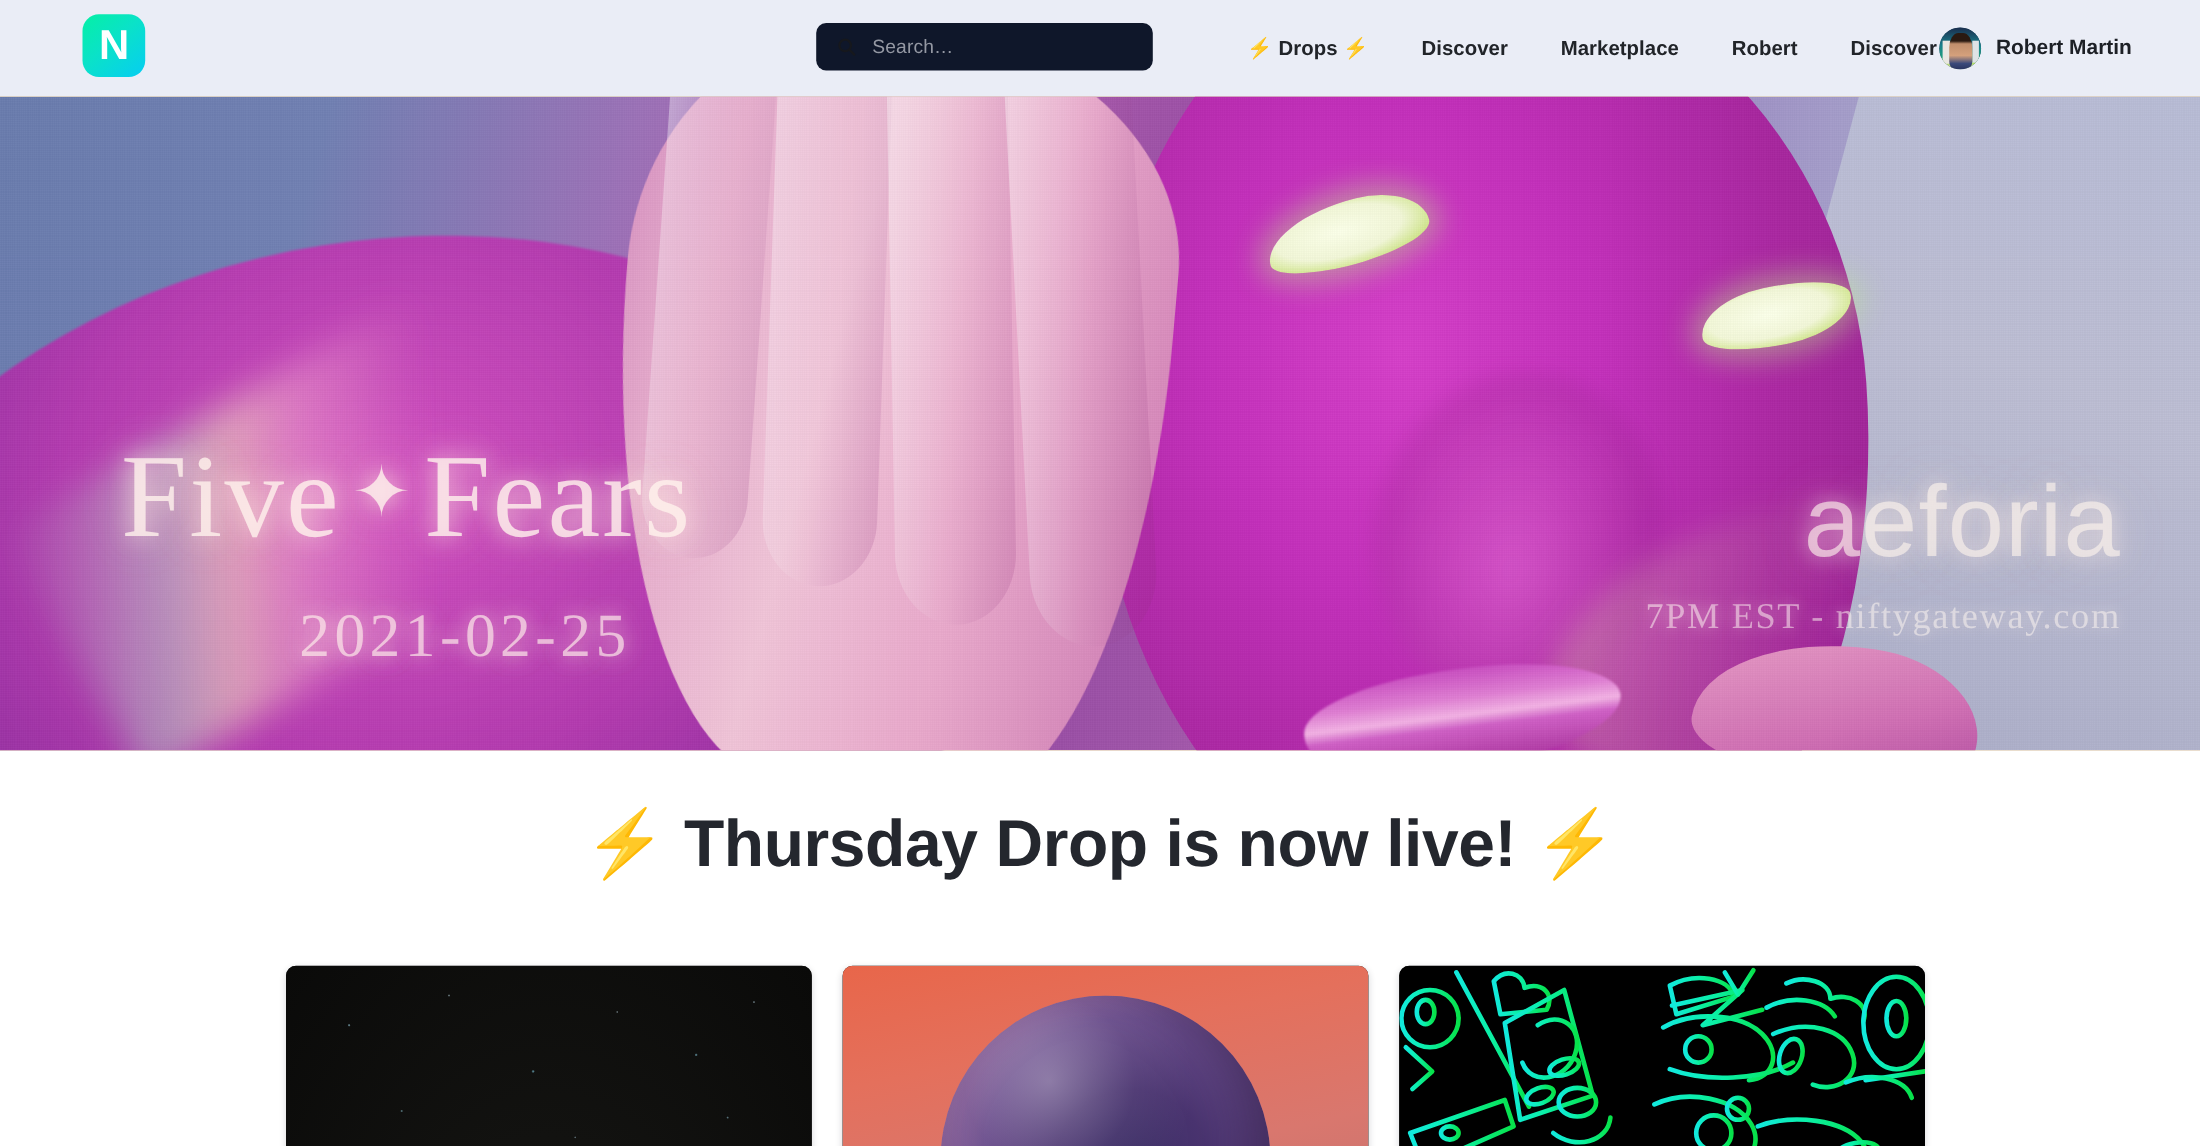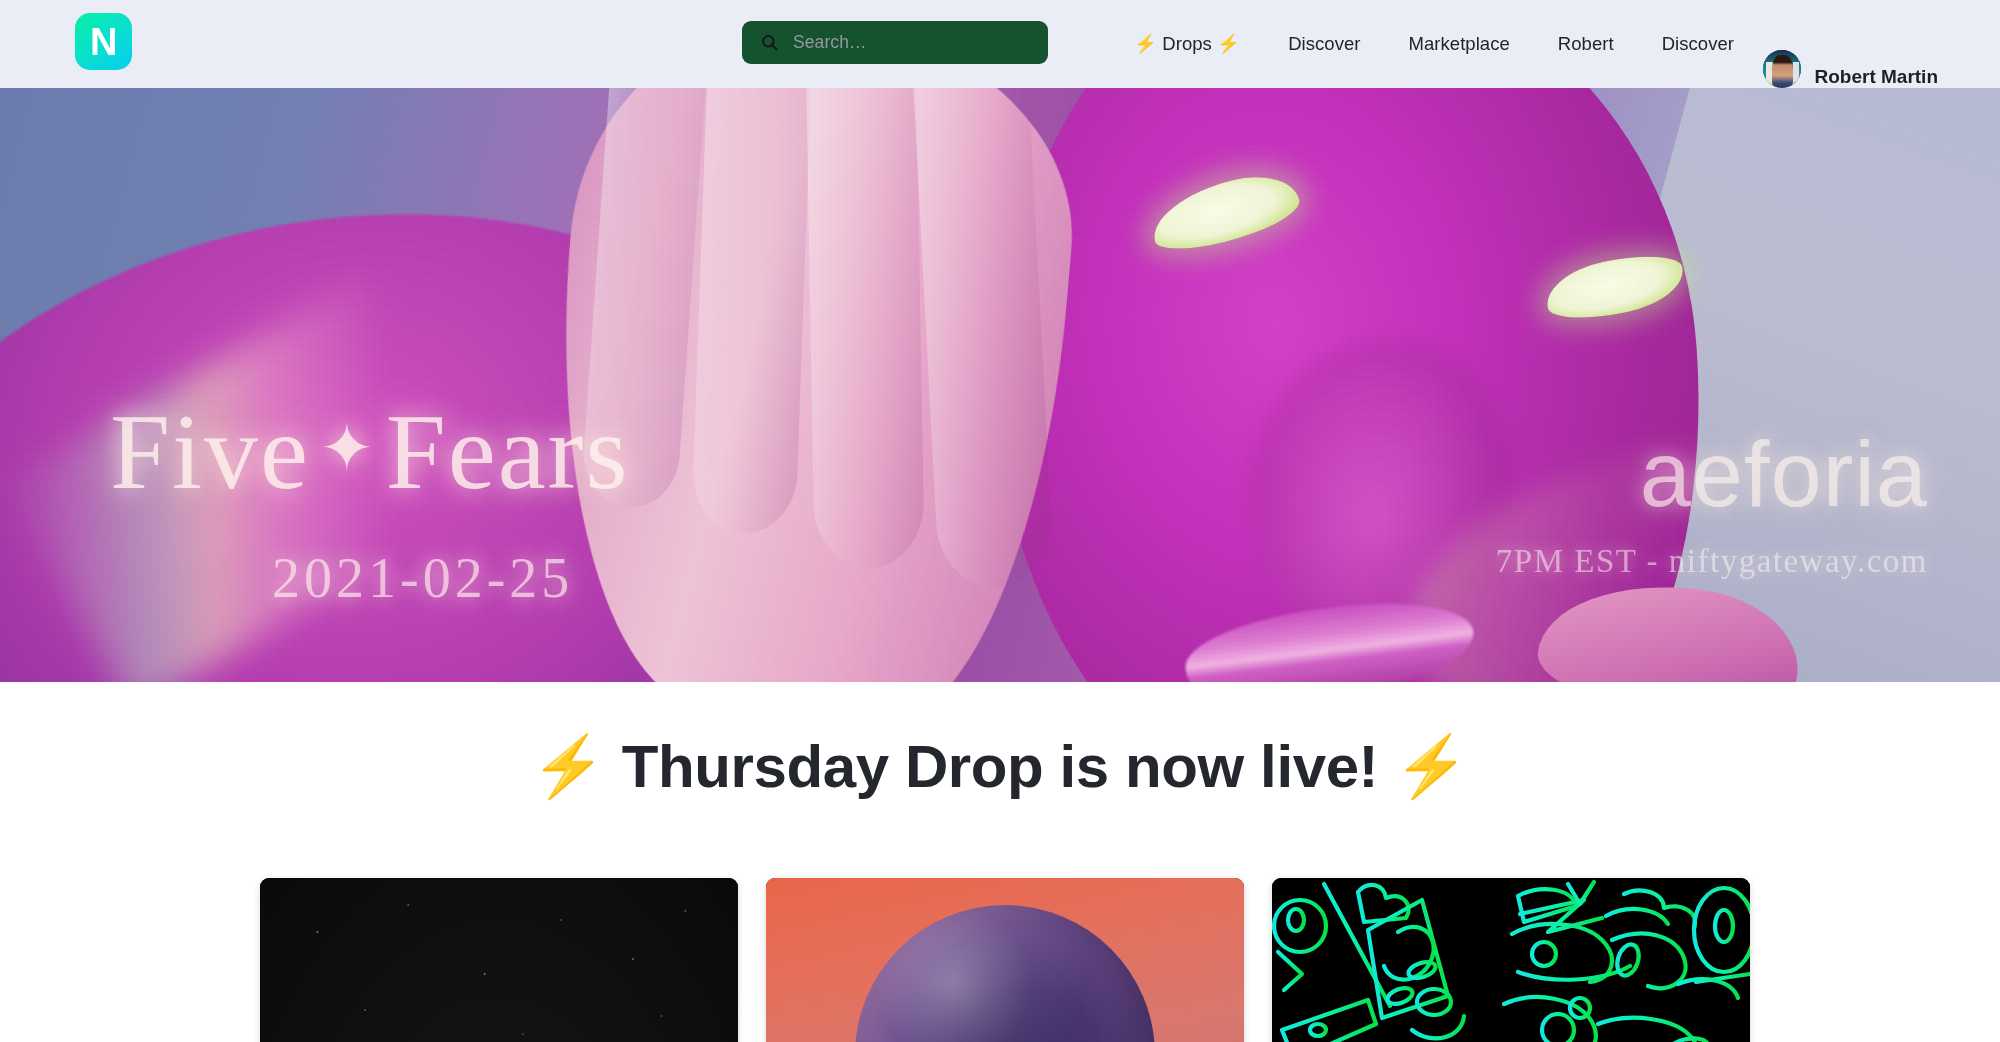--- a/index.html
+++ b/index.html
@@ -44,21 +44,21 @@
     letter-spacing: -0.5px;
     font-family: "Liberation Sans", sans-serif;
   }
 
   .search-box {
     position: absolute;
     left: 742px;
     top: 21px;
     width: 306px;
     height: 43px;
-    background: #14532d;
+    background: #0f172a;
     border-radius: 9px;
     display: flex;
     align-items: center;
     padding-left: 18px;
     gap: 14px;
     border: none;
   }
   .search-icon { width: 19px; height: 19px; flex: 0 0 auto; display: block; }
   .search-text {
     color: #9498a3;
@@ -72,35 +72,35 @@
     left: 1110px;
     top: 0;
     height: 88px;
     display: flex;
     align-items: center;
     gap: 0;
   }
   .nav-item {
     color: #212429;
     font-size: 18.5px;
-    font-weight: 400;
+    font-weight: 700;
     letter-spacing: 0.05px;
     white-space: nowrap;
     padding: 0 24px;
     cursor: pointer;
     font-family: "Liberation Sans", sans-serif;
   }
 
   .user-chip {
     position: absolute;
     right: 62px;
     top: 0;
     height: 88px;
     display: flex;
-    align-items: flex-end;
+    align-items: center;
     gap: 14px;
     cursor: pointer;
   }
   .avatar {
     width: 38px; height: 38px;
     border-radius: 50%;
     overflow: hidden;
     position: relative;
     background: #0f3d52;
     flex: 0 0 auto;

